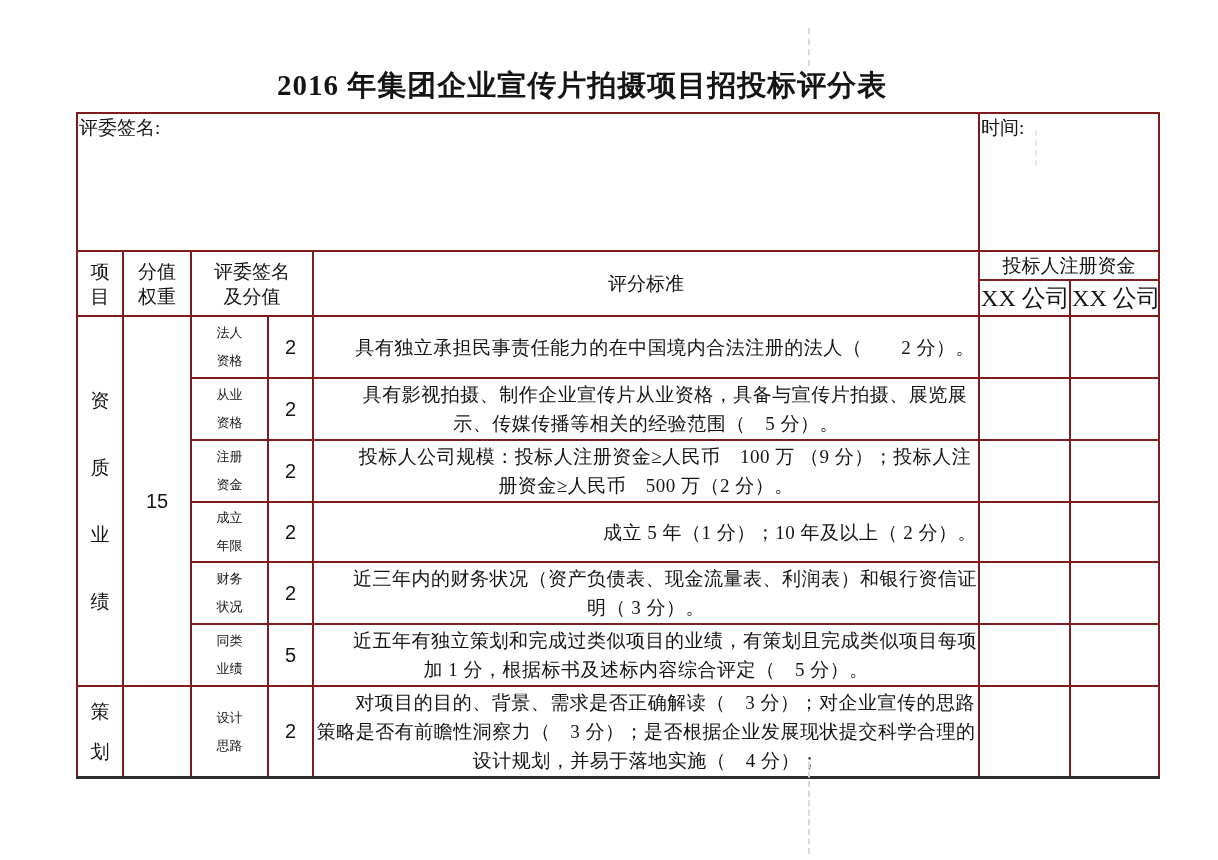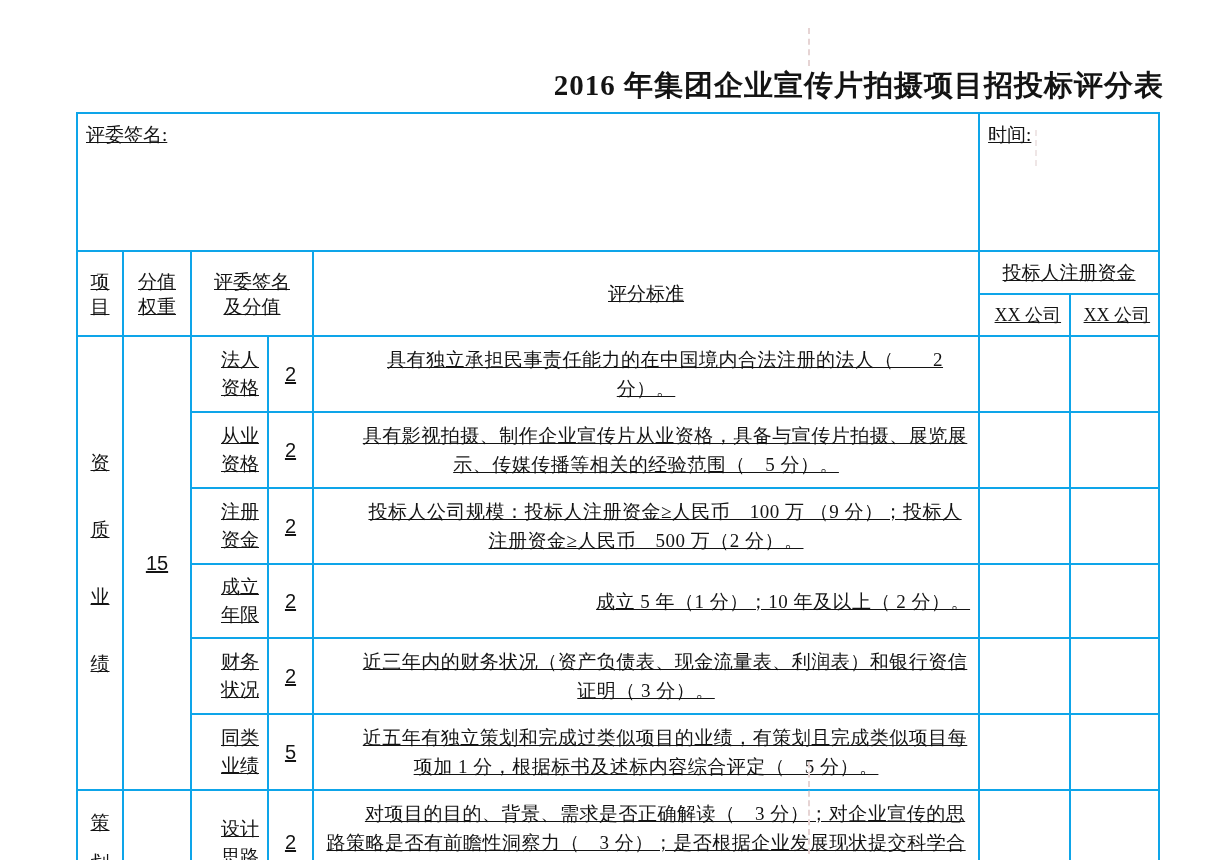--- a/index.html
+++ b/index.html
@@ -3,44 +3,43 @@
 <meta charset="utf-8">
 <style>
   html,body { margin:0; padding:0; }
   .page {
     position:relative; width:1218px; height:860px; background:#ffffff;
     font-family:"Liberation Serif","DejaVu Serif",serif; color:#141414;
     overflow:hidden;
   }
   .doc-title {
     position:absolute; top:66px; left:0; width:1164px;
-    text-align:right; font-size:29px; font-weight:bold; letter-spacing:1px;
+    text-align:center; font-size:29px; font-weight:bold; letter-spacing:1px;
     white-space:nowrap;
   }
   table.score-table {
     position:absolute; left:76px; top:112px; width:1082px;
     border-collapse:collapse; table-layout:fixed;
     border:2px solid #2e2e2e; border-bottom-width:3px;
   }
   .score-table td, .score-table th {
-    border:2px solid #0ea5e9; padding:8px; font-weight:normal;
+    border:2px solid #7f1d1d; padding:1px; font-weight:normal;
     overflow:hidden;
-    text-decoration:underline;
   }
   .cell-sign { vertical-align:top; text-align:left; padding:7px 10px; font-size:19px; }
   .hdr { text-align:center; vertical-align:middle; font-size:19px; white-space:pre-line; line-height:25px; }
   .hdr-single { white-space:nowrap; }
-  .company-hdr { text-align:right; vertical-align:middle; font-size:18px; white-space:nowrap; }
+  .company-hdr { text-align:right; vertical-align:middle; font-size:24px; white-space:nowrap; }
   .section-cell { text-align:center; vertical-align:middle; font-size:19px; white-space:pre-line; line-height:67px; }
   .section-cell.short { line-height:40px; }
   .weight-cell, .score-cell {
     text-align:center; vertical-align:middle; font-size:20px;
     font-family:"Liberation Sans","DejaVu Sans",sans-serif;
   }
-  .criteria-cell { text-align:right; vertical-align:middle; font-size:19px; white-space:pre-line; line-height:28px;border-radius:25px; }
+  .criteria-cell { text-align:center; vertical-align:middle; font-size:13px; white-space:pre-line; line-height:28px;border-radius:25px; }
   .standard-cell {
     vertical-align:middle; text-align:center; font-size:19px; line-height:29px;
     padding:2px 9px; text-indent:38px; letter-spacing:0.5px;
   }
   .standard-cell.center { text-align:right; text-indent:0; }
   .blank-cell { background:#ffffff; }
   .artifact {
     position:absolute; width:0; border-left:2px dashed #e6d4d4;
   }
   .artifact.lighter { border-left-color:#efe6e6; }

